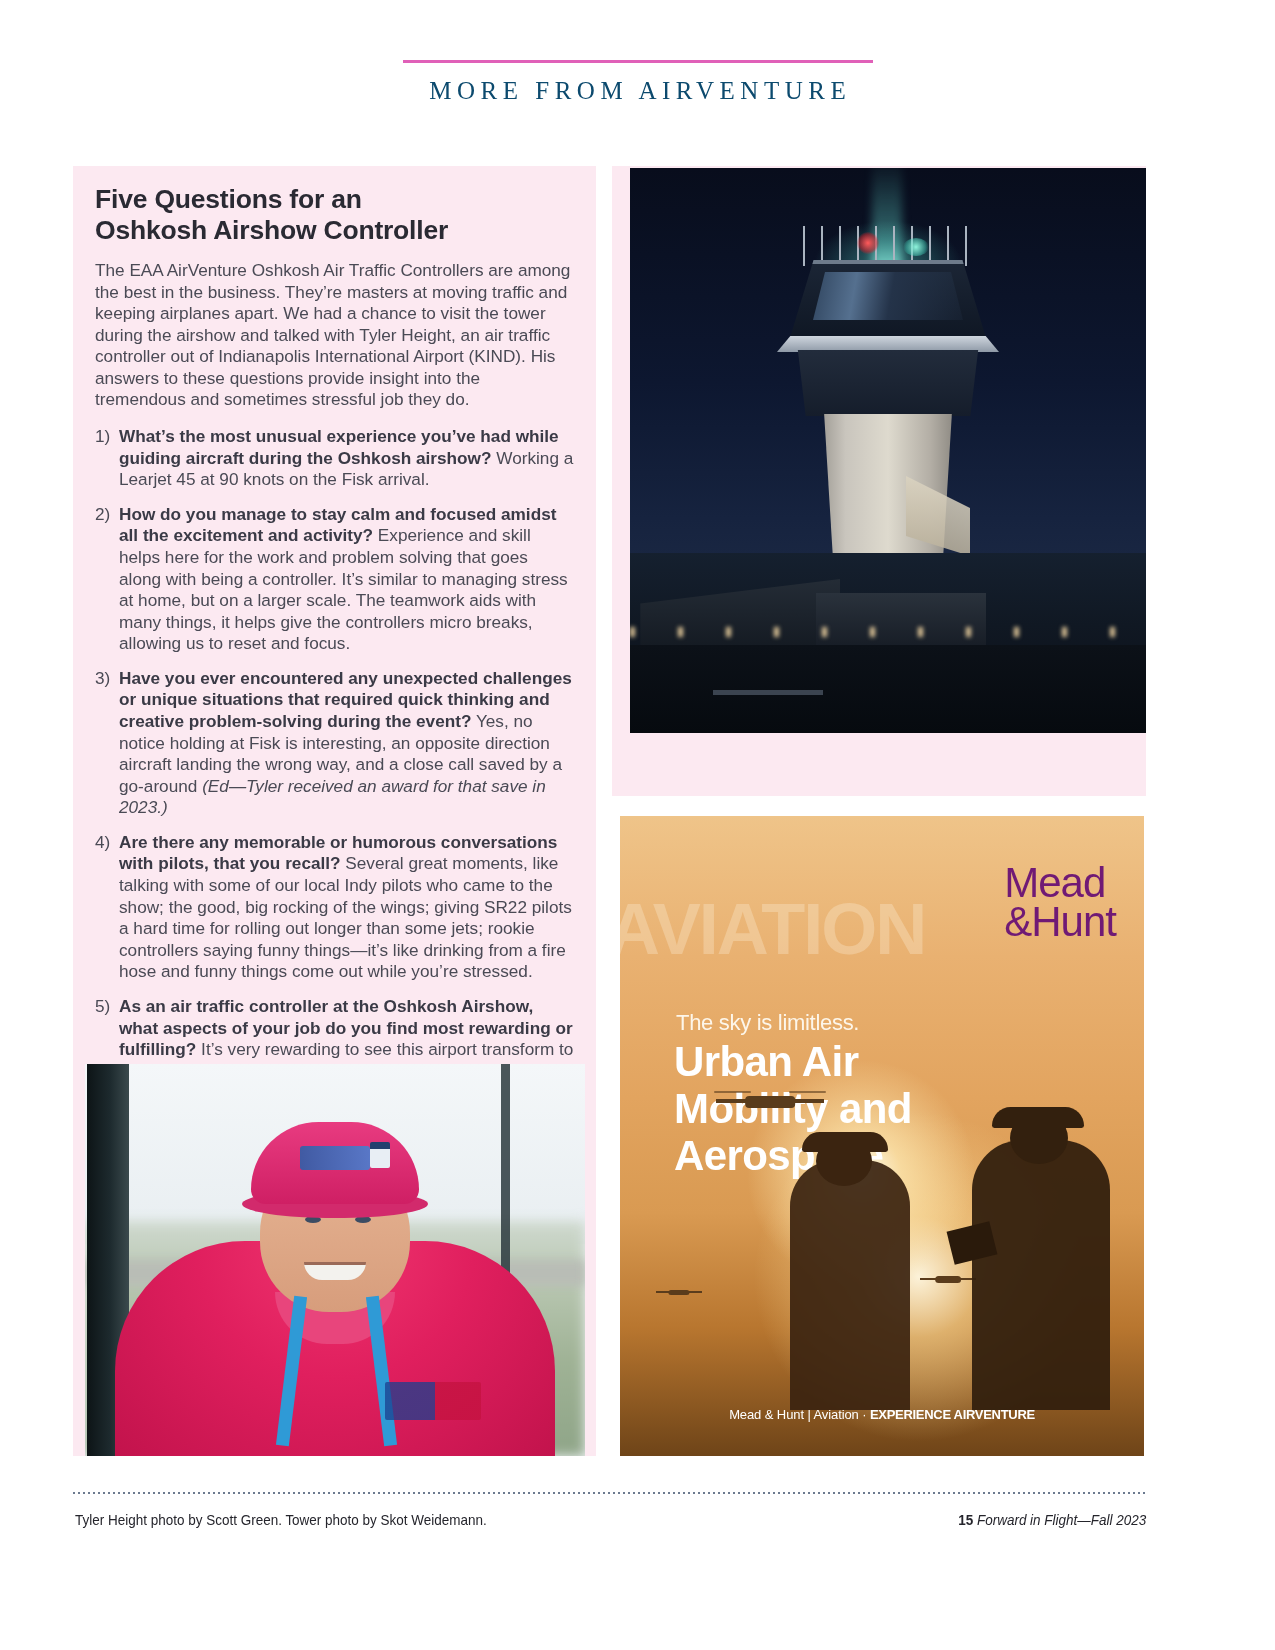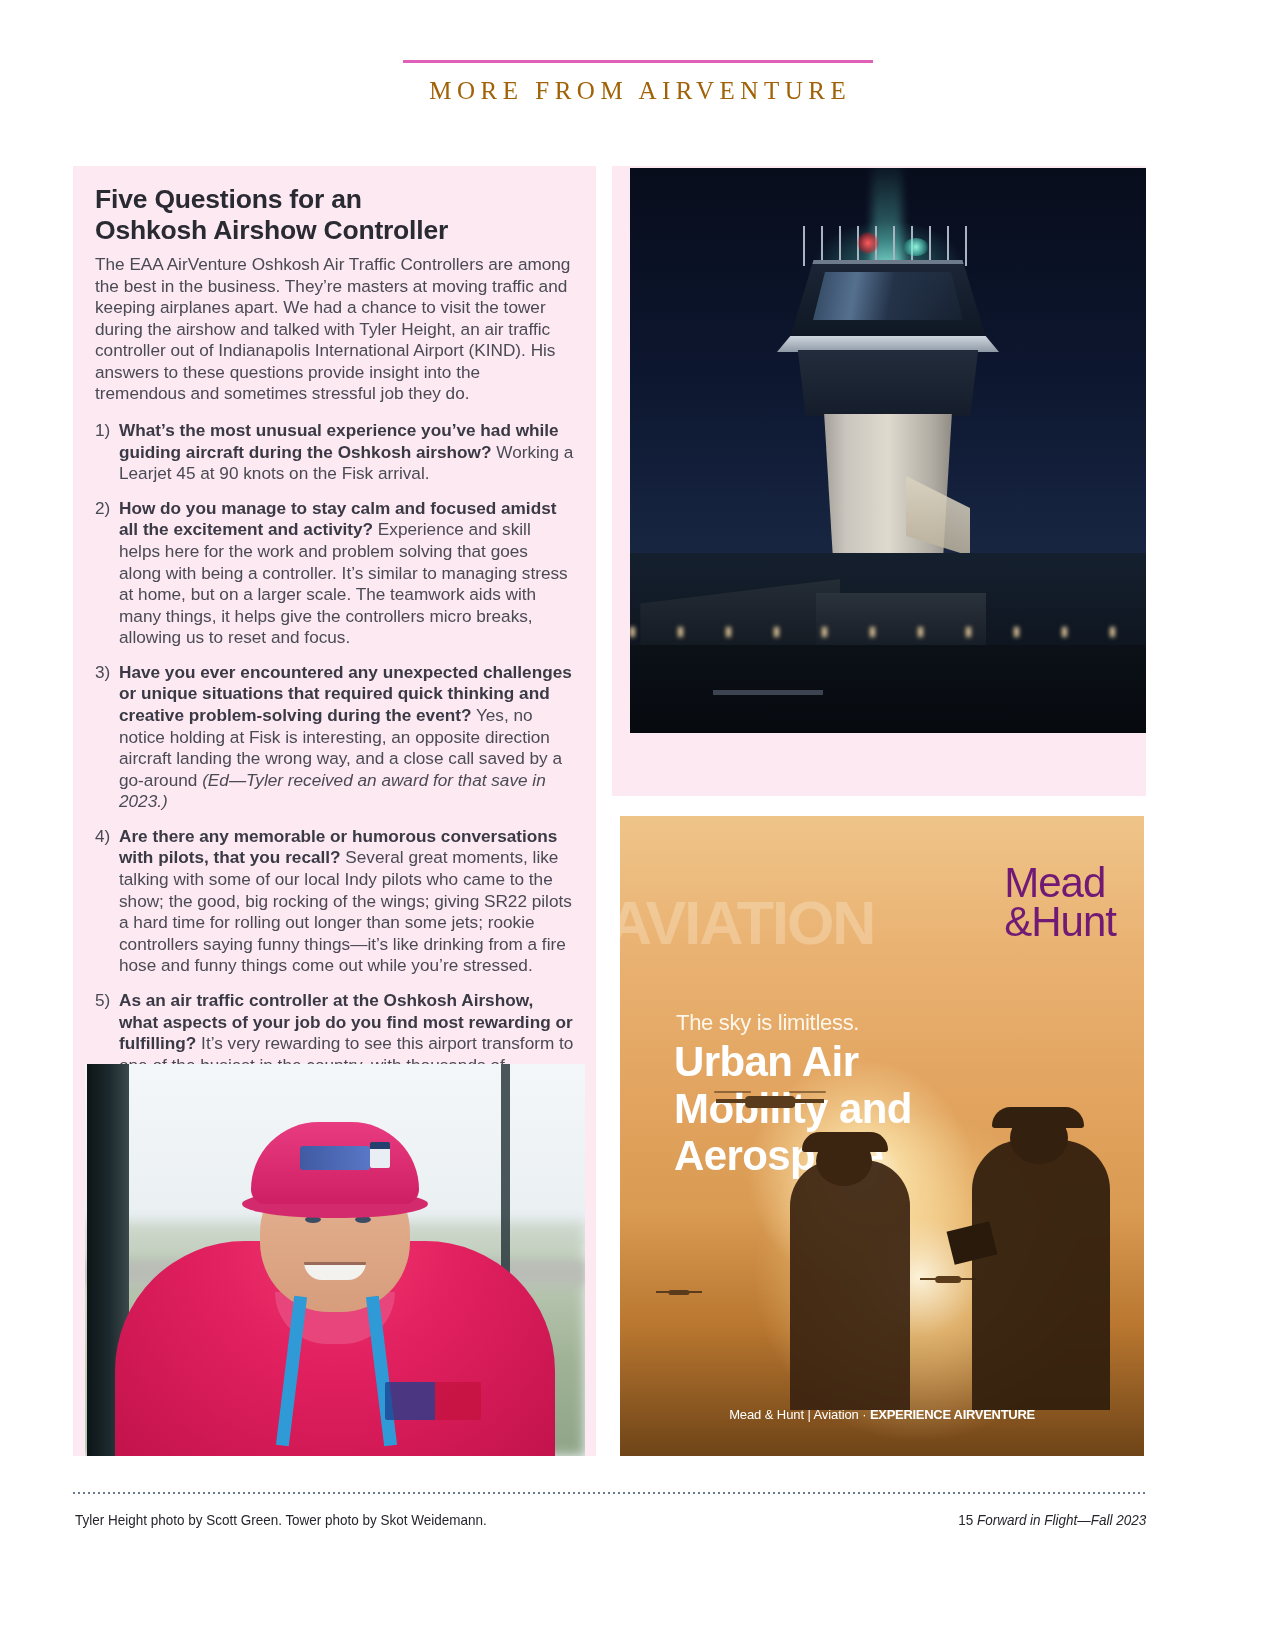--- a/index.html
+++ b/index.html
@@ -23,42 +23,42 @@
   .header-rule {
     width: 470px;
     height: 3px;
     background: #e060b8;
     margin: 0 auto 14px auto;
   }
   .header-title {
     font-family: "Liberation Serif", serif;
     font-size: 25px;
     letter-spacing: 5.5px;
-    color: #a16207;
+    color: #0c4a6e;
     text-indent: 5.5px;
   }
 
   
   .article-panel {
     position: absolute;
     left: 73px; top: 166px;
     width: 523px;
     height: 1290px;
     background: #fce9f1;
     padding: 18px 22px 0 22px;
   }
   .article-title {
     font-size: 26.5px;
     font-weight: bold;
     line-height: 1.17;
     color: #2a2a33;
     letter-spacing: -0.2px;
   }
   .article-intro {
-    margin-top: 8px;
+    margin-top: 14px;
     font-size: 17.2px;
     line-height: 1.255;
     color: #4a4a55;
     text-align: left;
   }
 
   .qa-list { margin-top: 15px; }
   .qa-item {
     display: flex;
     font-size: 17.2px;
@@ -316,21 +316,21 @@
   }
   .ad-bg {
     position: absolute; inset: 0;
     background:
       radial-gradient(circle at 57% 72%, rgba(255,248,225,.95) 0%, rgba(255,226,160,.55) 11%, rgba(247,190,110,0) 30%),
       linear-gradient(#efc489 0%, #e9b171 22%, #e2a45f 44%, #d99a52 62%, #b8762f 80%, #6e4418 100%);
   }
   .ad-watermark {
     position: absolute; left: -12px; top: 72px;
     width: 560px;
-    font-size: 61px;
+    font-size: 72px;
     font-weight: bold;
     letter-spacing: -2px;
     color: rgba(255,248,230,.28);
     white-space: nowrap;
   }
   .ad-logo {
     position: absolute; right: 28px; top: 48px;
     text-align: left;
     color: #701a75;
     font-size: 42px;
@@ -456,21 +456,21 @@
     transform-origin: left center;
   }
   .footer-page {
     position: absolute;
     right: 129px; top: 1512px;
     font-size: 14.5px;
     color: #25252c;
     transform: scaleX(.93);
     transform-origin: right center;
   }
-  .footer-page .num { font-weight: normal; margin-top: 32px; }
+  .footer-page .num { font-weight: bold; margin-top: 32px; }
   .footer-page .issue { font-style: italic; }
 </style>
 </head>
 <body>
 
 <div class="page-header">
   <div class="header-rule"></div>
   <div class="header-title">MORE FROM AIRVENTURE</div>
 </div>
 

